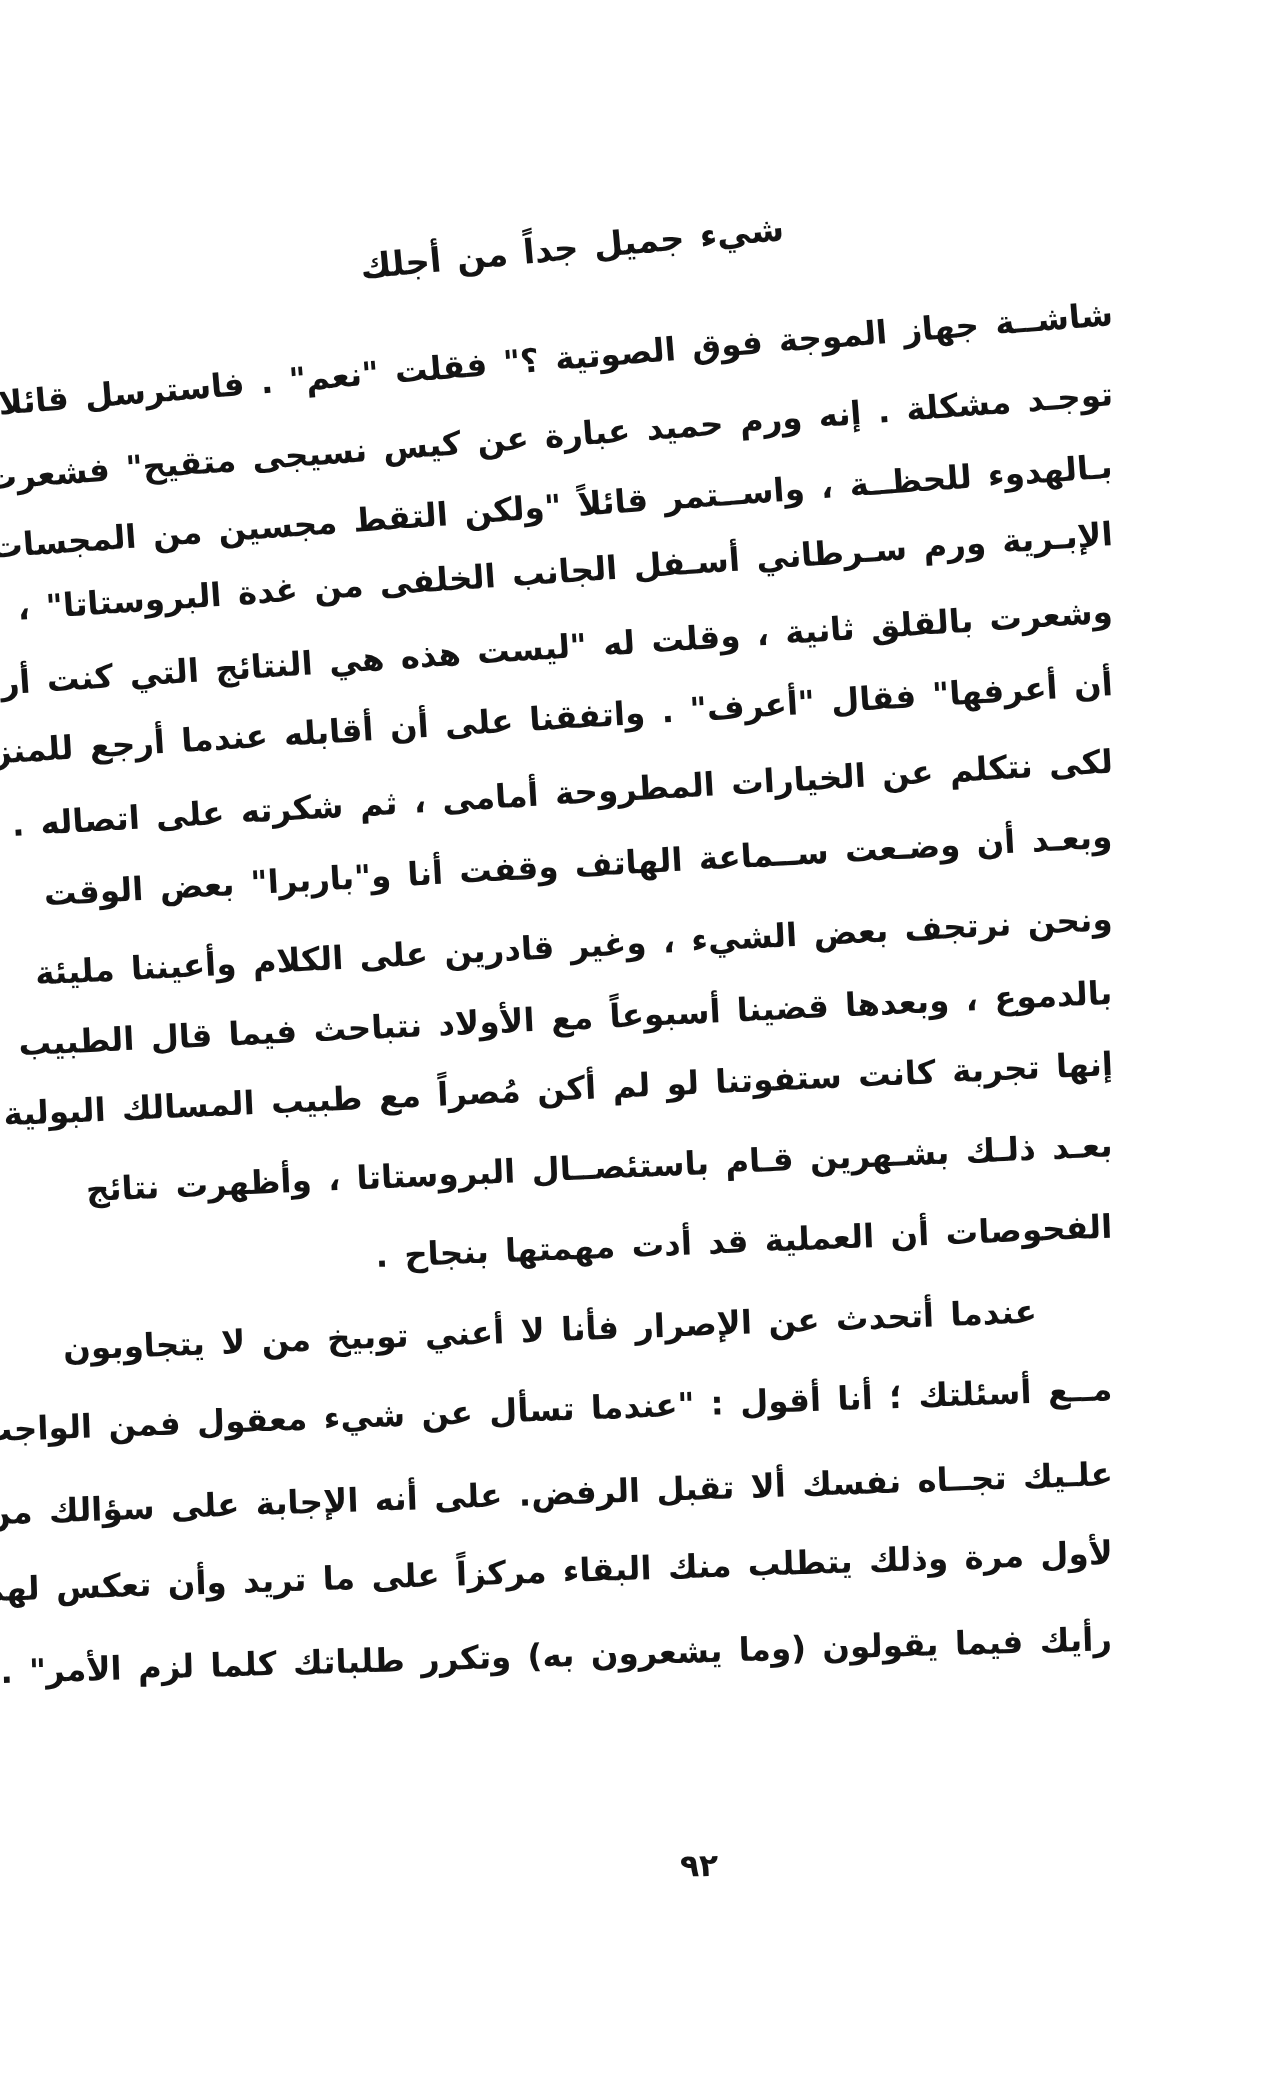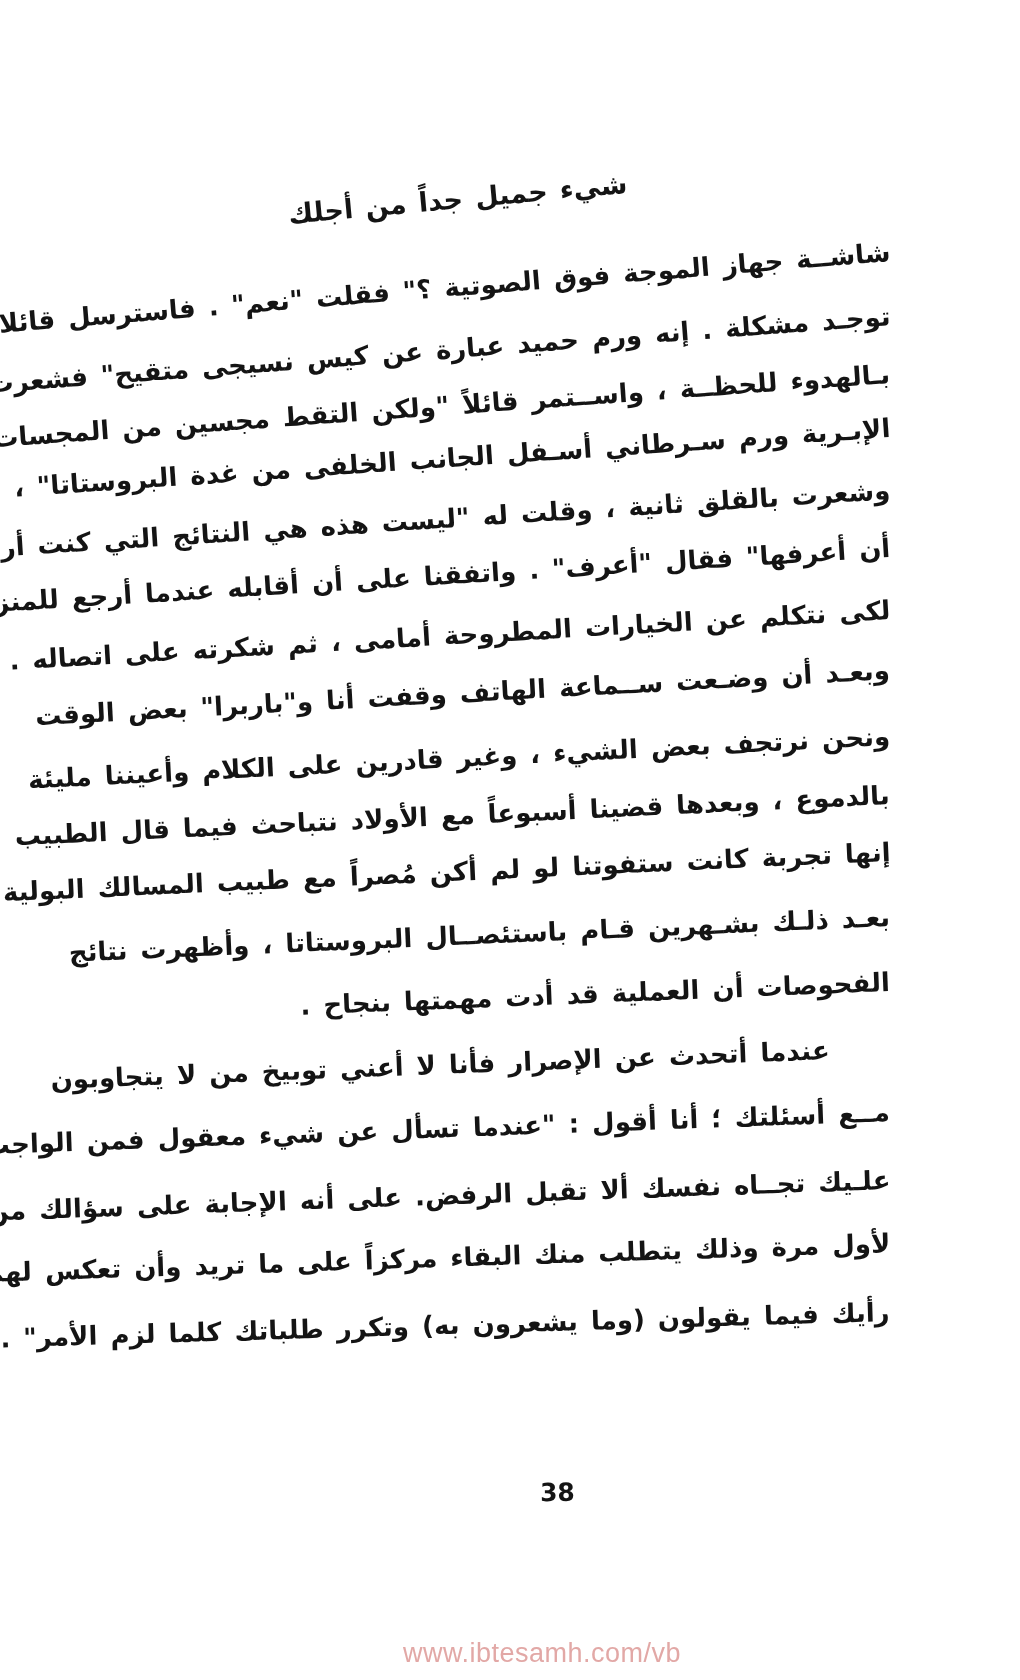--- a/index.html
+++ b/index.html
@@ -63,16 +63,15 @@
       <div class="text-line" dir="rtl" style="top: 834px; right: 130px; transform: rotate(-2.6deg); color: rgb(20, 20, 20);">إنها تجربة كانت ستفوتنا لو لم أكن مُصراً مع طبيب المسالك البولية ،</div>
       <div class="text-line" dir="rtl" style="top: 899px; right: 130px; transform: rotate(-2.5deg); color: rgb(20, 20, 20);">بعـد ذلـك بشـهرين قـام باستئصــال البروستاتا ، وأظهرت نتائج</div>
       <div class="text-line" dir="rtl" style="top: 964px; right: 130px; transform: rotate(-2.3deg); color: rgb(20, 20, 20);">الفحوصات أن العملية قد أدت مهمتها بنجاح .</div>
       <div class="text-line" dir="rtl" style="top: 1032px; right: 190px; transform: rotate(-2.2deg); color: rgb(20, 20, 20);">عندما أتحدث عن الإصرار فأنا لا أعني توبيخ من لا يتجاوبون</div>
       <div class="text-line" dir="rtl" style="top: 1094px; right: 130px; transform: rotate(-2.1deg); color: rgb(20, 20, 20);">مــع أسئلتك ؛ أنا أقول : "عندما تسأل عن شيء معقول فمن الواجب</div>
       <div class="text-line" dir="rtl" style="top: 1162px; right: 130px; transform: rotate(-2deg); color: rgb(20, 20, 20);">علـيك تجــاه نفسك ألا تقبل الرفض. على أنه الإجابة على سؤالك من</div>
       <div class="text-line" dir="rtl" style="top: 1225px; right: 130px; transform: rotate(-1.9deg); color: rgb(20, 20, 20);">لأول مرة وذلك يتطلب منك البقاء مركزاً على ما تريد وأن تعكس لهم</div>
       <div class="text-line" dir="rtl" style="top: 1294px; right: 130px; transform: rotate(-1.7deg); color: rgb(20, 20, 20);">رأيك فيما يقولون (وما يشعرون به) وتكرر طلباتك كلما لزم الأمر" .</div>
     </div>
 
-  <div class="page-number" style="color: rgb(20, 20, 20);">38</div>
+  <div class="page-number" style="color: rgb(20, 20, 20);">٩٢</div>
 
-  <div class="watermark" style="color: rgb(226, 168, 166);">www.ibtesamh.com/vb</div>
 </div>
 
 </body></html>

